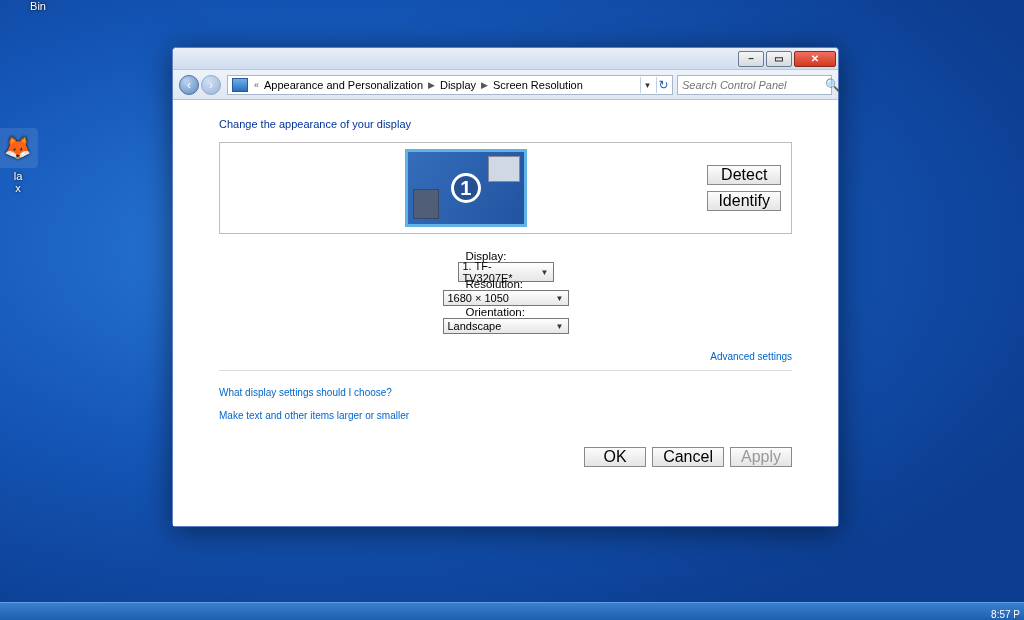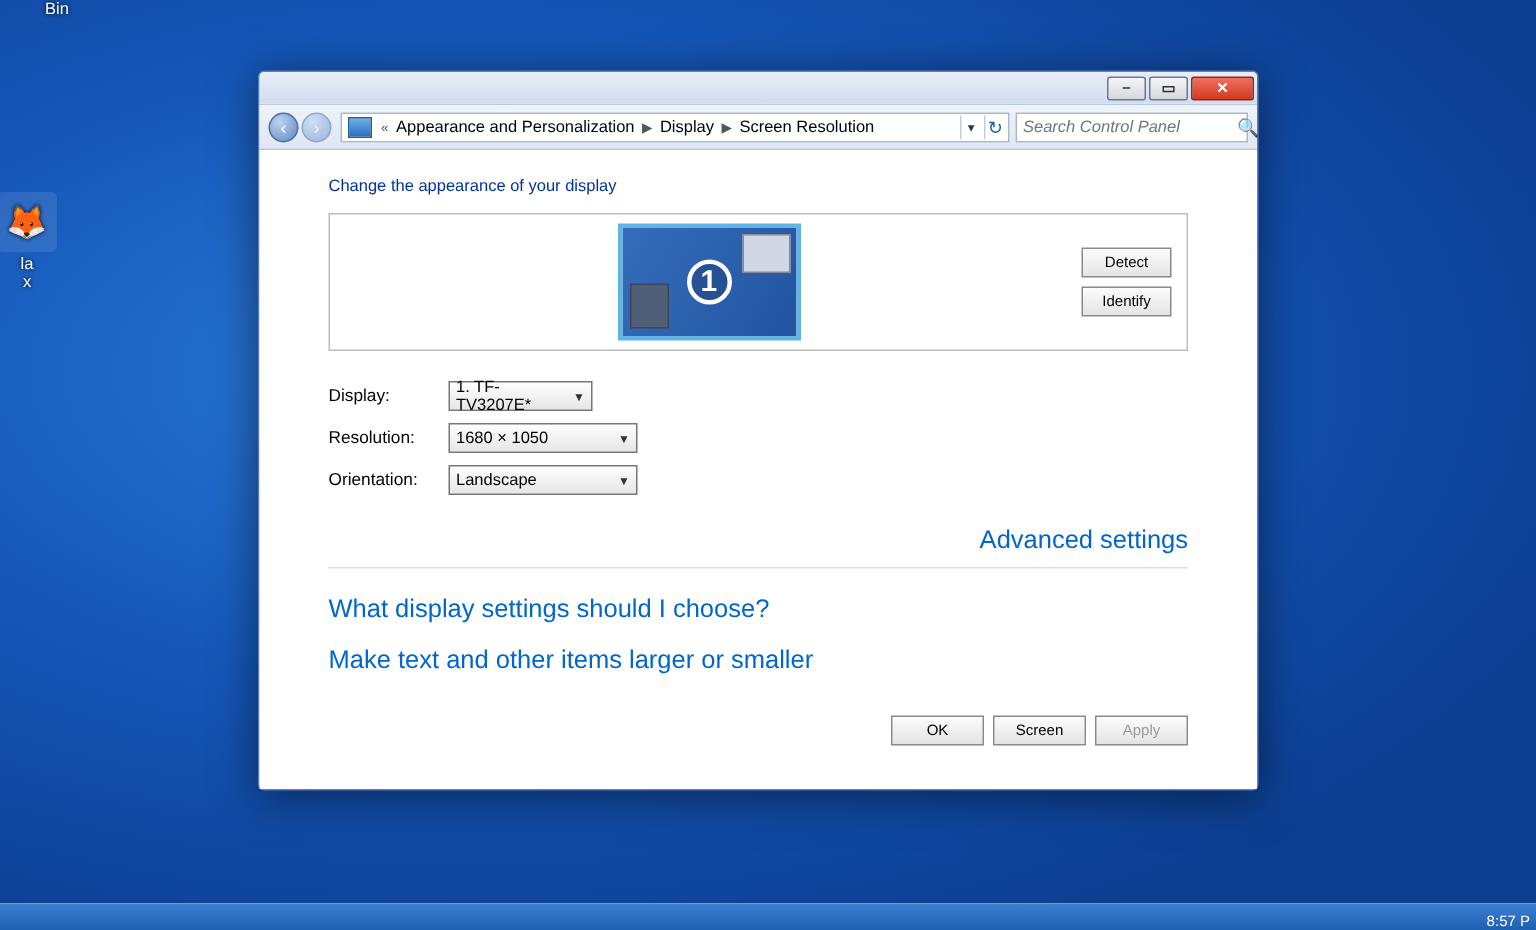--- a/index.html
+++ b/index.html
@@ -40,31 +40,31 @@
   h1.heading { color:#003399; font-weight:normal; font-size:11px; margin-bottom:12px;}
 
   .preview { border:1px solid #bdbdbd; height:92px; display:flex; align-items:center; padding:4px; margin-bottom:16px;}
   .preview-center { flex:1; display:flex; justify-content:center;}
   .monitor { width:122px; height:78px; border:3px solid #61b3e6; background:linear-gradient(120deg,#356dbb,#2254a0); position:relative; display:flex;align-items:center;justify-content:center;}
   .monitor::before{content:"";position:absolute;right:4px;top:4px;width:30px;height:24px;background:#d0d8e4;border:1px solid #889;}
   .monitor::after{content:"";position:absolute;left:5px;bottom:5px;width:24px;height:28px;background:#505e78;border:1px solid #3a4560;}
   .monitor .num { width:30px;height:30px;border:3px solid #fff;border-radius:50%;display:flex;align-items:center;justify-content:center;color:#fff;font-size:20px;font-weight:bold;background:rgba(30,60,110,0.4);}
   .preview-btns { display:flex; flex-direction:column; gap:6px; margin-right:6px;}
 
-  .btn { min-width:60px; height:20px; padding:0 10px; border:1px solid #8a8a8a; background:linear-gradient(#fcfcfc,#e4e4e4); font-size:10px; cursor:pointer;}
+  .btn { min-width:60px; height:20px; padding:0 10px; border:1px solid #8a8a8a; background:linear-gradient(#fcfcfc,#e4e4e4); font-size:16px; cursor:pointer;}
   .btn:disabled{color:#999;cursor:default;}
 
-  .form-row { display:flex; align-items:center; height:28px;}
+  .form-row { display:flex; align-items:center; height:28px;flex-direction:column;}
   .form-row label { width:80px;}
   .form-row .select { width:126px; height:20px; border:1px solid #777; background:linear-gradient(#fefefe,#e6e6e6); display:flex; align-items:center; justify-content:space-between; padding:0 4px; font-size:11px; cursor:pointer;}
   .form-row .select .arrow{font-size:8px;color:#333;}
   .form-row.display .select{width:96px;}
 
   .advanced { text-align:right; margin:16px 0 4px;}
-  .linkblue { color:#0066cc; cursor:pointer; font-size:17px;}
+  .linkblue { color:#0066cc; cursor:pointer; font-size:10px;}
   .hr{height:1px;background:#dcdcdc;margin:8px 0 10px;}
   .helplinks { line-height:2;}
 
   .footer-btns { display:flex; justify-content:flex-end; gap:6px; margin-top:20px;}
   .footer-btns .btn{min-width:62px;}
 
 </style>
 </head>
 <body>
 
@@ -153,17 +153,17 @@
     </div>
     <div class="hr"></div>
 
     <div class="helplinks">
       <div><span class="linkblue">What display settings should I choose?</span></div>
       <div><span class="linkblue">Make text and other items larger or smaller</span></div>
     </div>
 
     <div class="footer-btns">
       <button class="btn">OK</button>
-      <button class="btn">Screen</button>
+      <button class="btn">Cancel</button>
       <button class="btn" disabled="">Apply</button>
     </div>
   </div>
 </div>
 
 </body></html>

